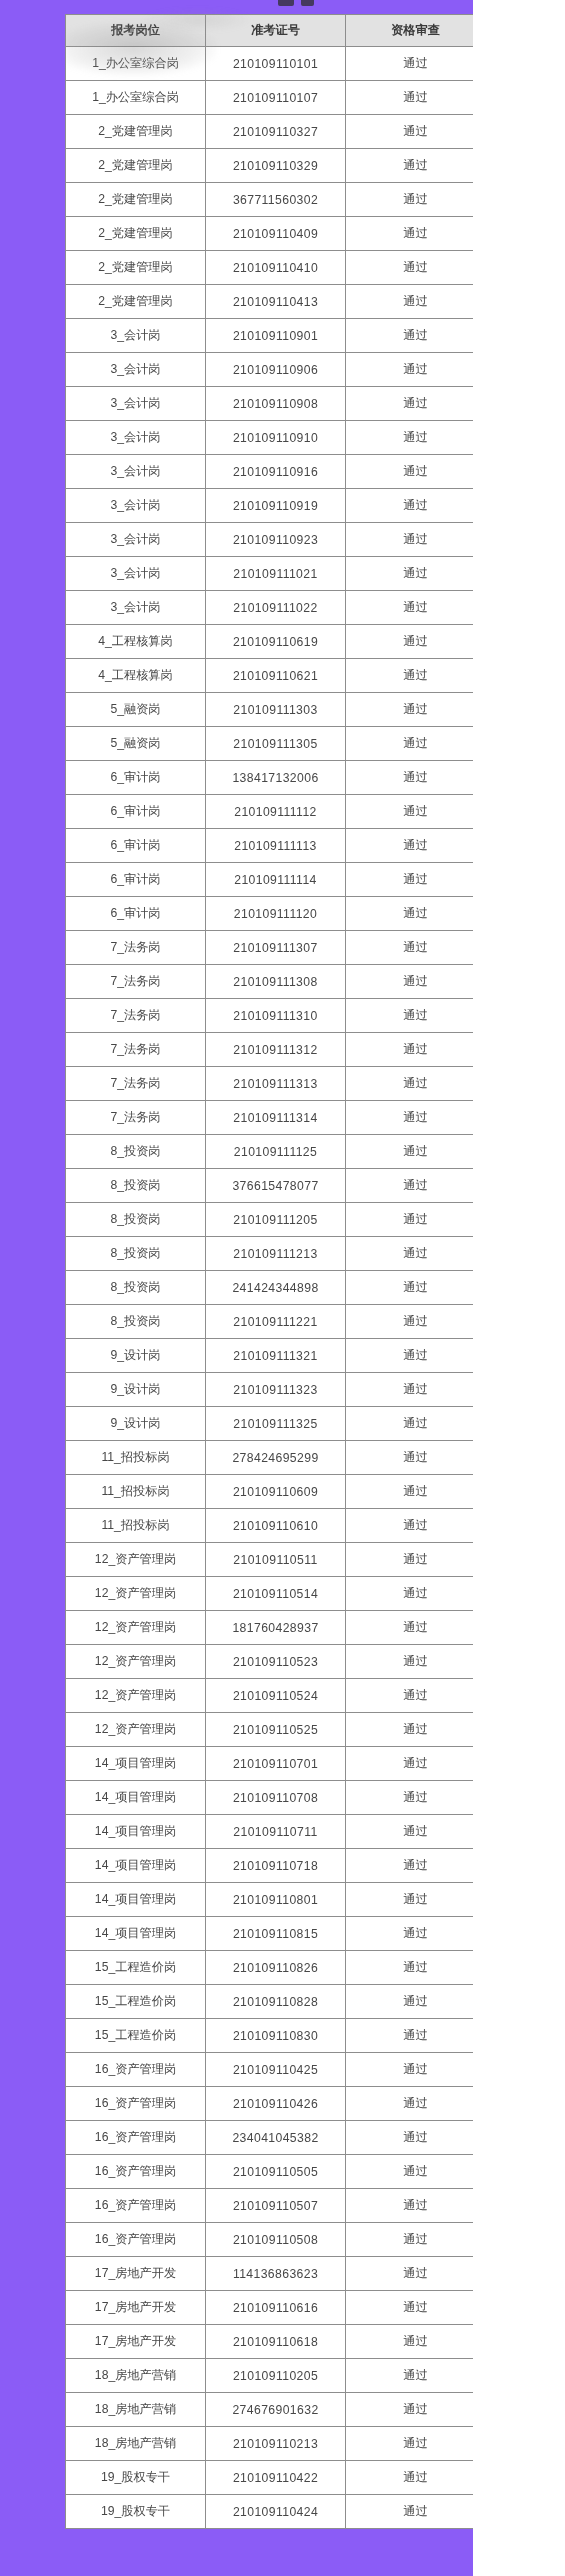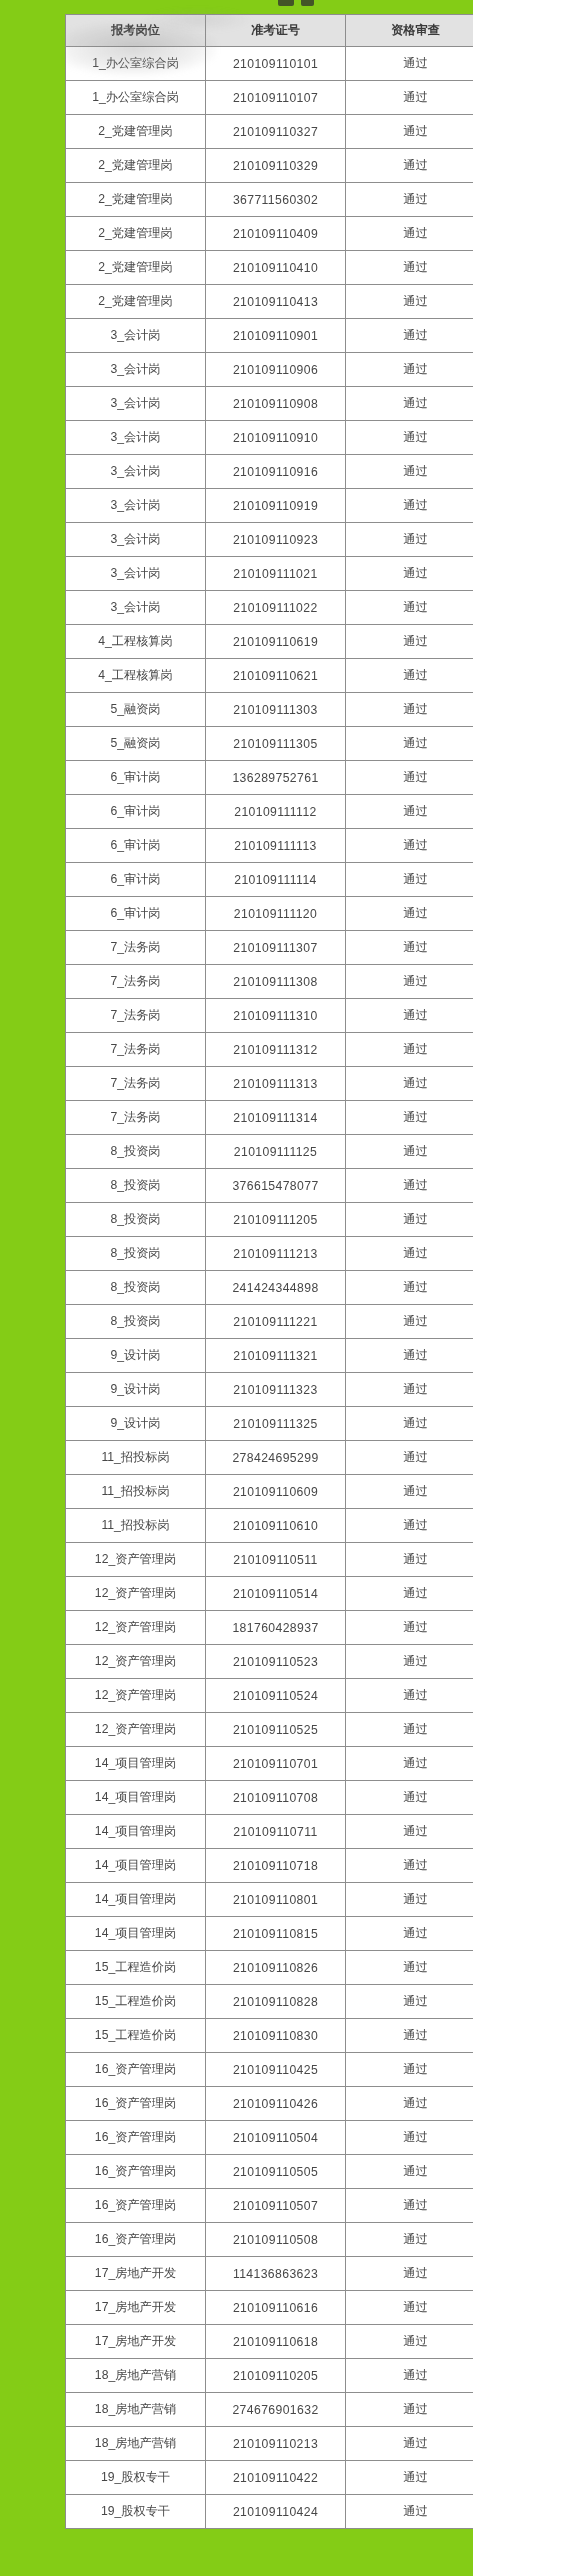--- a/index.html
+++ b/index.html
@@ -1,20 +1,20 @@
 <!DOCTYPE html>
 <html style="font-size:15px"><head>
 <meta charset="utf-8">
 <style>
   html,body { margin:0; padding:0; }
   body {
     width:565px; height:2576px; background:#ffffff;
     font-family:"Liberation Sans","DejaVu Sans",sans-serif;
   }
-  .page { position:relative; width:473px; height:2576px; overflow:hidden; background:#84cc16; }
+  .page { position:relative; width:473px; height:2576px; overflow:hidden; background:#8b5cf6; }
 
   table.results {
     position:absolute; left:65px; top:14px; width:421px;
     border-collapse:collapse; table-layout:fixed;
   }
   table.results th, table.results td {
     border:0.9px solid #8d8d8d;
     text-align:center; vertical-align:middle;
     padding:0; overflow:hidden; white-space:nowrap;
   }
@@ -169,21 +169,21 @@
           <td class="cell-ticket">210109111303</td>
           <td class="cell-status">通过</td>
         </tr>
         <tr>
           <td class="cell-position">5_融资岗</td>
           <td class="cell-ticket">210109111305</td>
           <td class="cell-status">通过</td>
         </tr>
         <tr>
           <td class="cell-position">6_审计岗</td>
-          <td class="cell-ticket">136289752761</td>
+          <td class="cell-ticket">138417132006</td>
           <td class="cell-status">通过</td>
         </tr>
         <tr>
           <td class="cell-position">6_审计岗</td>
           <td class="cell-ticket">210109111112</td>
           <td class="cell-status">通过</td>
         </tr>
         <tr>
           <td class="cell-position">6_审计岗</td>
           <td class="cell-ticket">210109111113</td>
@@ -369,21 +369,21 @@
           <td class="cell-ticket">210109110425</td>
           <td class="cell-status">通过</td>
         </tr>
         <tr>
           <td class="cell-position">16_资产管理岗</td>
           <td class="cell-ticket">210109110426</td>
           <td class="cell-status">通过</td>
         </tr>
         <tr>
           <td class="cell-position">16_资产管理岗</td>
-          <td class="cell-ticket">210109110504</td>
+          <td class="cell-ticket">234041045382</td>
           <td class="cell-status">通过</td>
         </tr>
         <tr>
           <td class="cell-position">16_资产管理岗</td>
           <td class="cell-ticket">210109110505</td>
           <td class="cell-status">通过</td>
         </tr>
         <tr>
           <td class="cell-position">16_资产管理岗</td>
           <td class="cell-ticket">210109110507</td>

